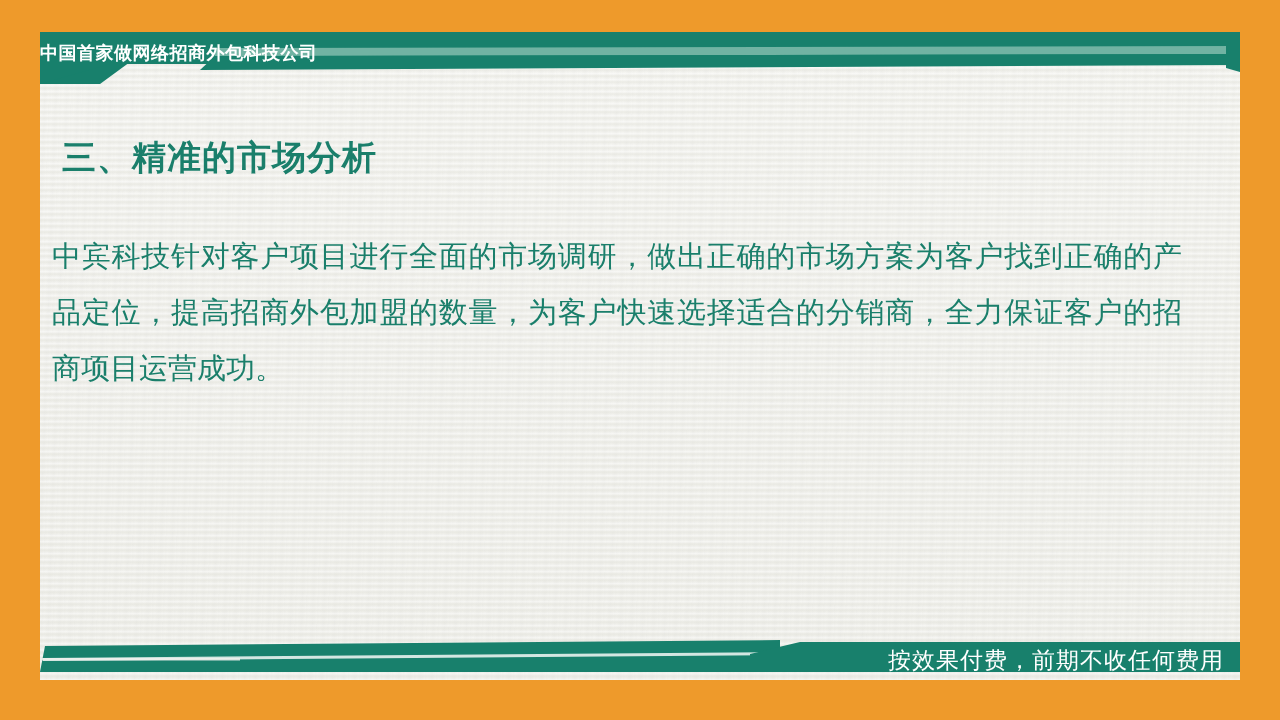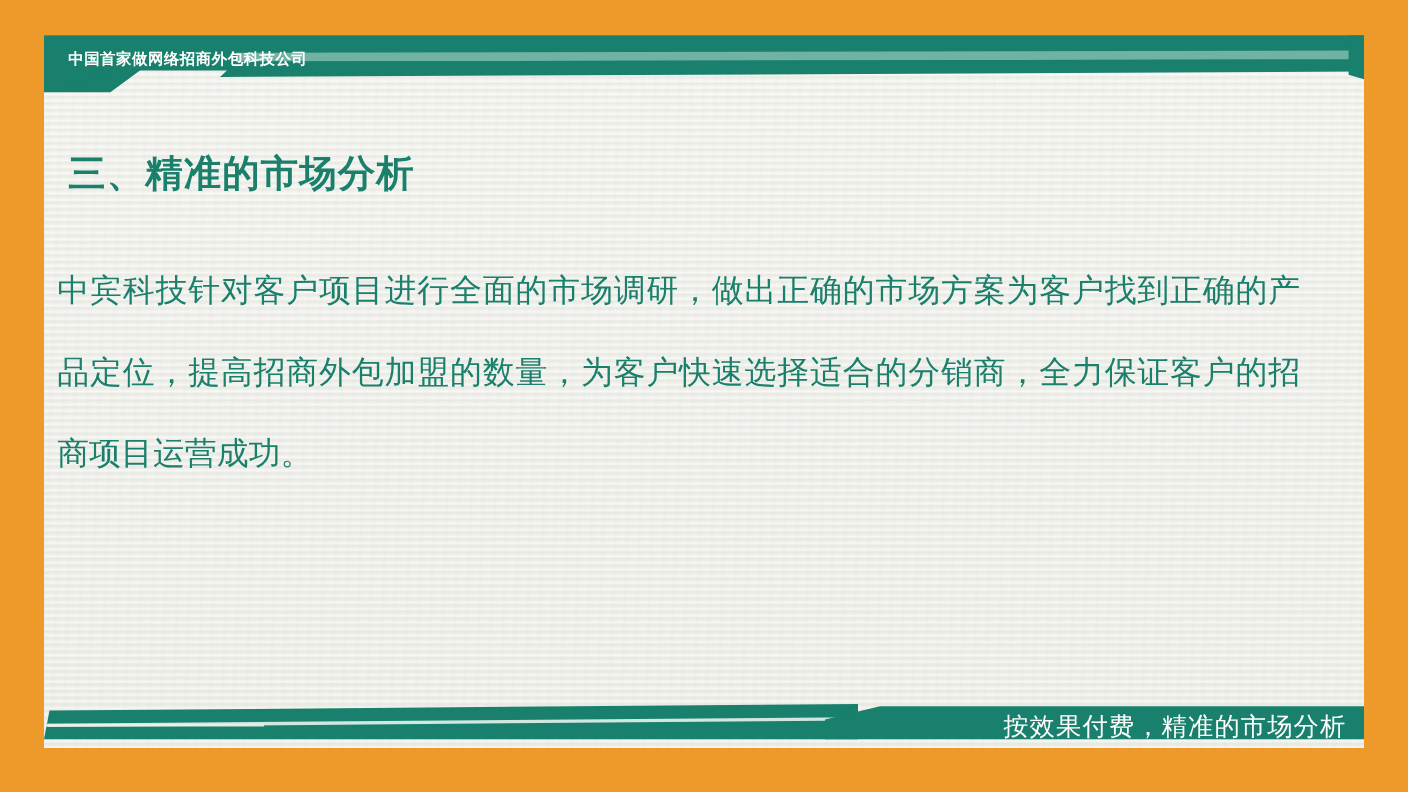--- a/index.html
+++ b/index.html
@@ -47,26 +47,26 @@
     left: 40px;
     top: 32px;
     width: 1200px;
     height: 52px;
     pointer-events: none;
   }
   .header-banner svg { display: block; }
 
   .header-title {
     position: absolute;
-    left: 62px;
+    left: 40px;
     top: 36px;
     height: 34px;
     line-height: 34px;
     color: #ffffff;
-    font-size: 14px;
+    font-size: 18px;
     font-weight: 700;
     letter-spacing: 0.5px;
     white-space: nowrap;
     font-family: "Liberation Sans", "DejaVu Sans", sans-serif;
   }
 
   
   .section-heading {
     position: absolute;
     left: 62px;
@@ -80,21 +80,21 @@
   }
 
   
   .body-text {
     position: absolute;
     left: 52px;
     top: 228px;
     width: 1130px;
     color: #1A7F6B;
     font-size: 29px;
-    line-height: 74px;
+    line-height: 56px;
     text-align: justify;
     text-justify: inter-character;
     font-family: "Liberation Serif", "DejaVu Serif", serif;
   }
 
   
   .footer-banner {
     position: absolute;
     left: 40px;
     top: 632px;
@@ -148,15 +148,15 @@
       <polygon points="5,14 740,8 740,40 0,40" fill="#18806C"></polygon>
 
       <polygon points="3,26 740,20 740,23 3,29" fill="#E8F2EE" opacity="0.9"></polygon>
 
       <polygon points="710,22 760,10 1200,10 1200,40 710,40" fill="#18806C"></polygon>
 
       <rect x="0" y="26" width="200" height="2.5" fill="#F0F0EC" opacity="0.85"></rect>
     </svg>
   </div>
 
-  <div class="footer-text">按效果付费，精准的市场分析</div>
+  <div class="footer-text">按效果付费，前期不收任何费用</div>
 
 </div>
 
 </body></html>

